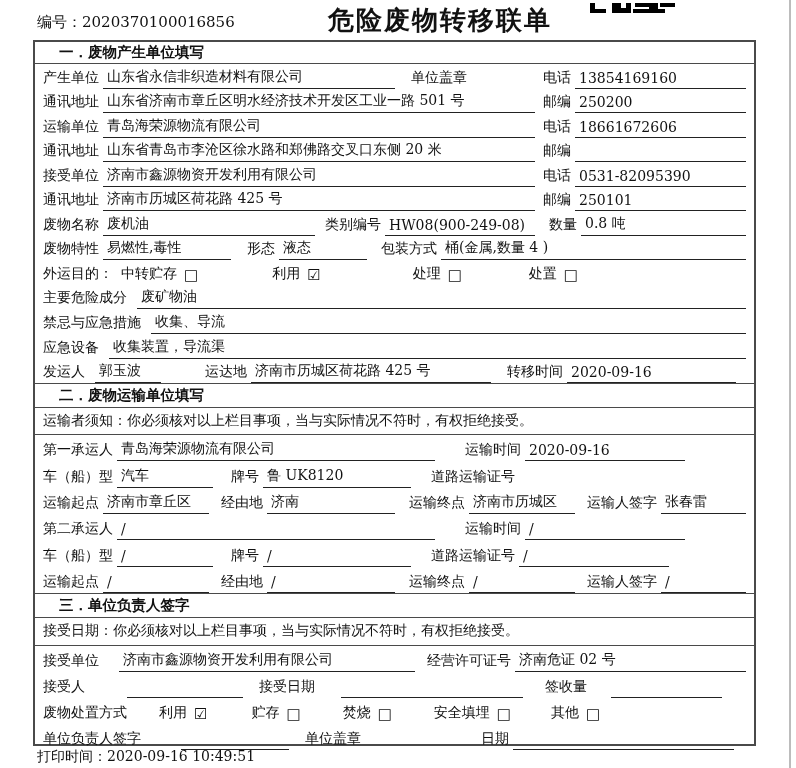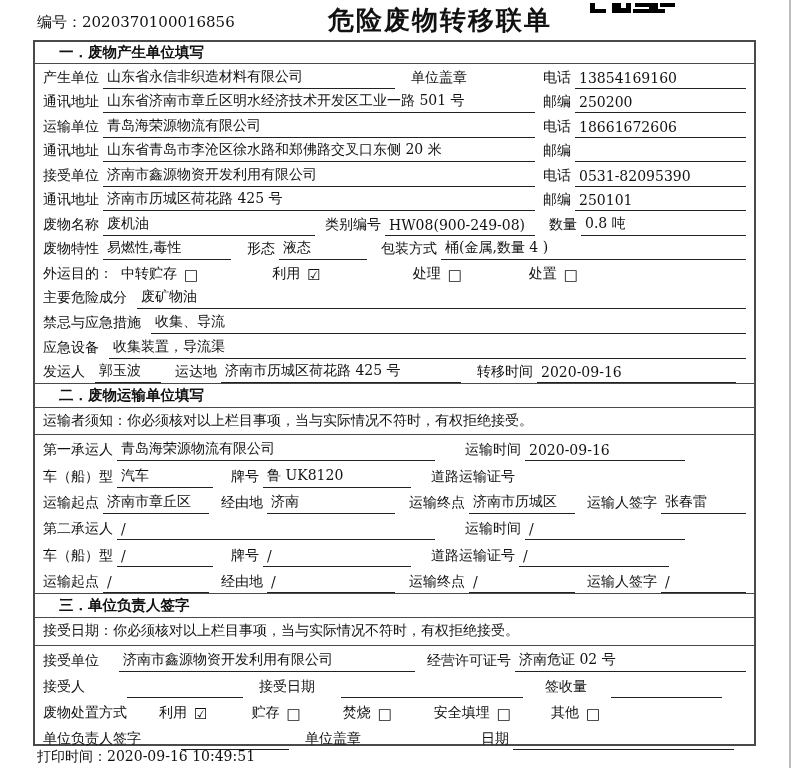--- a/index.html
+++ b/index.html
@@ -175,21 +175,21 @@
     </div>
 
     <div class="row">
       <span class="lbl">应急设备</span>
       <span class="val fill" style="margin-left:10px">收集装置，导流渠</span>
     </div>
 
     <div class="row">
       <span class="lbl">发运人</span>
       <span class="val" style="width:66px;margin-left:10px">郭玉波</span>
-      <span class="lbl" style="margin-left:14px">运达地</span>
+      <span class="lbl" style="margin-left:44px">运达地</span>
       <span class="val" style="width:240px">济南市历城区荷花路 425 号</span>
       <span class="lbl" style="margin-left:16px">转移时间</span>
       <span class="val fill" style="margin-right:10px">2020-09-16</span>
     </div>
   </div>
 
   <div class="sec-hd mid">二．废物运输单位填写</div>
   <div class="notice">运输者须知：你必须核对以上栏目事项，当与实际情况不符时，有权拒绝接受。</div>
   <div class="rows rows-s2">
 

